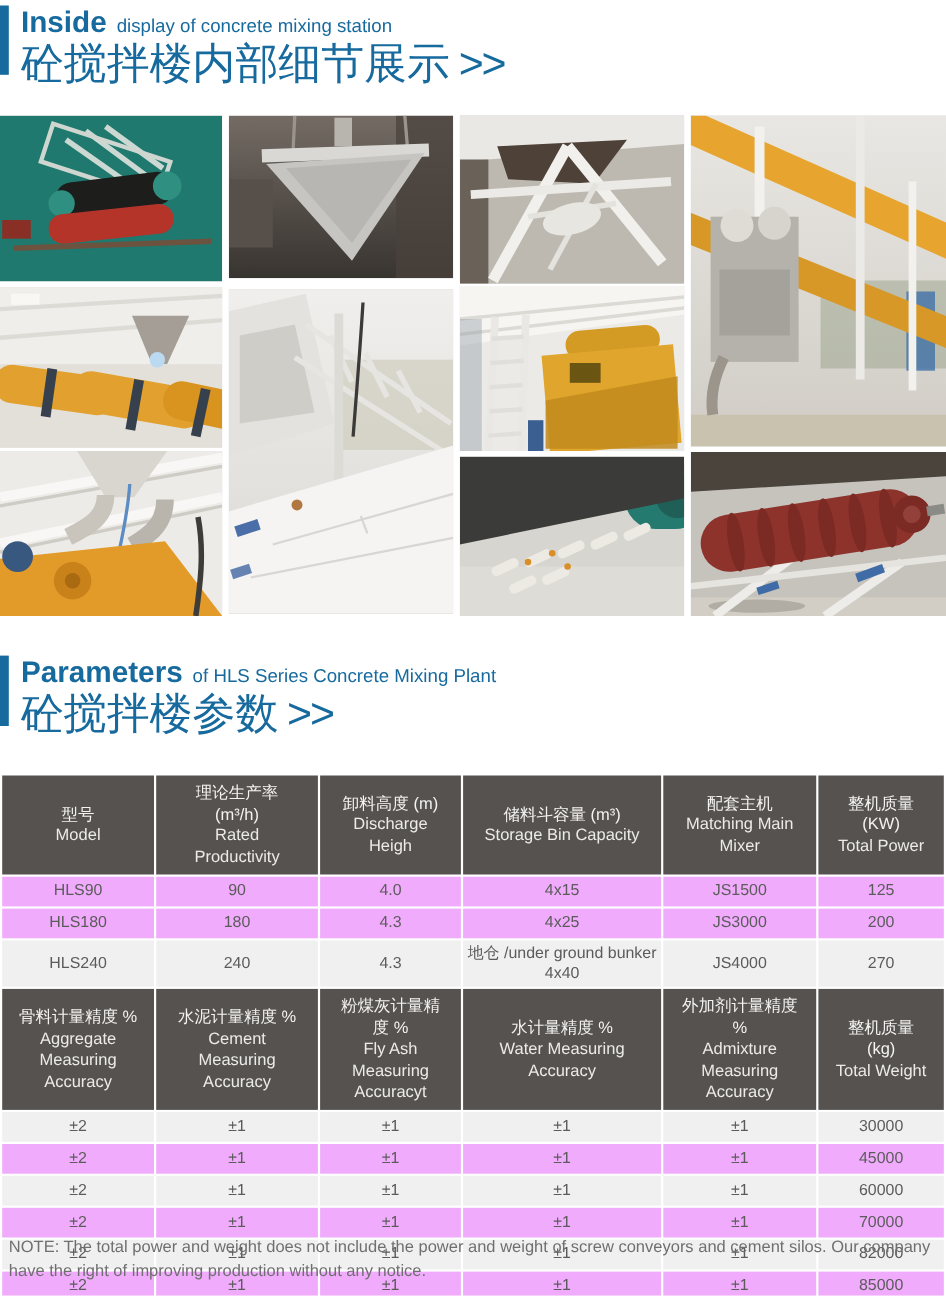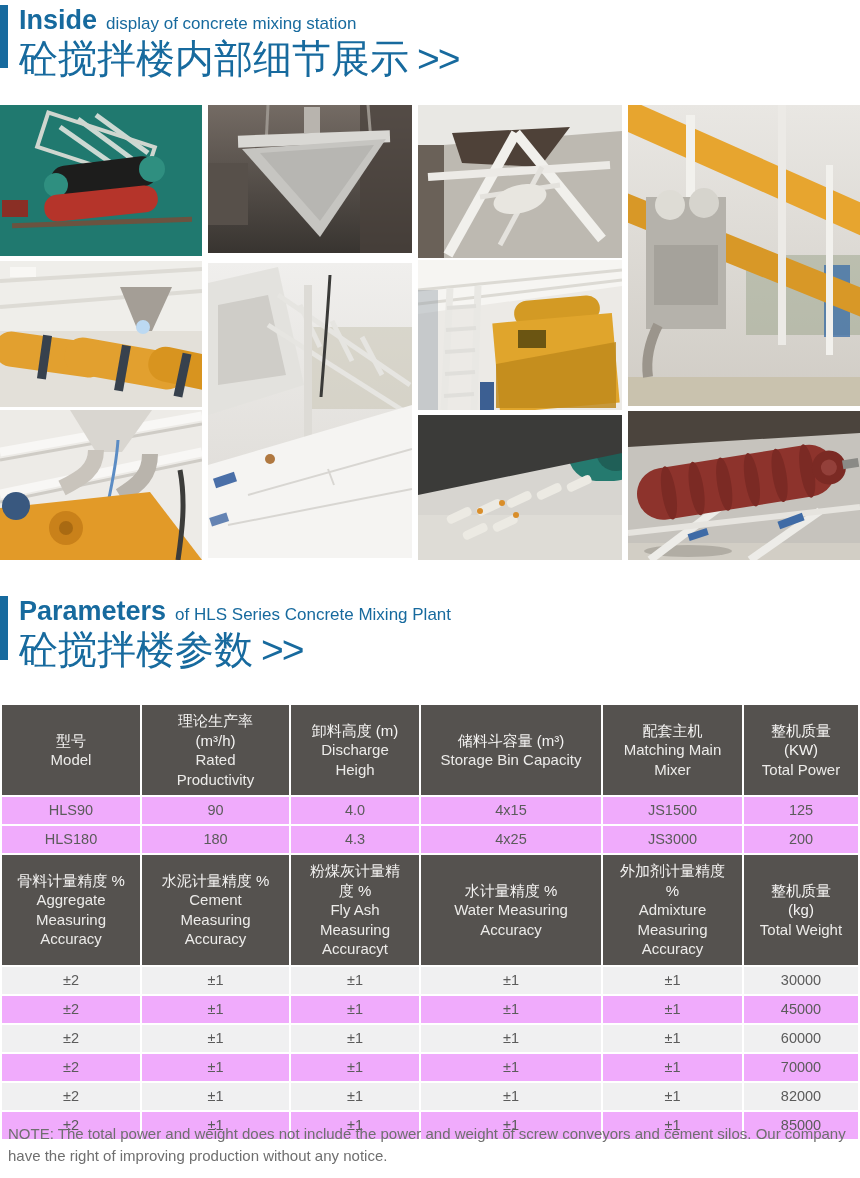--- a/index.html
+++ b/index.html
@@ -357,20 +357,29 @@
             <td>125</td>
           </tr>
           <tr class="row-b">
             <td>HLS180</td>
             <td>180</td>
             <td>4.3</td>
             <td>4x25</td>
             <td>JS3000</td>
             <td>200</td>
           </tr>
+          <tr class="row-a">
+            <td>HLS240</td>
+            <td>240</td>
+            <td>4.3</td>
+            <td>地仓 /under ground bunker
+4x40</td>
+            <td>JS4000</td>
+            <td>270</td>
+          </tr>
           <tr>
             <th>
               <div class="zh">骨料计量精度 %</div>
               <div class="en">Aggregate Measuring Accuracy</div>
             </th>
             <th>
               <div class="zh">水泥计量精度 %</div>
               <div class="en">Cement Measuring Accuracy</div>
             </th>
             <th>

